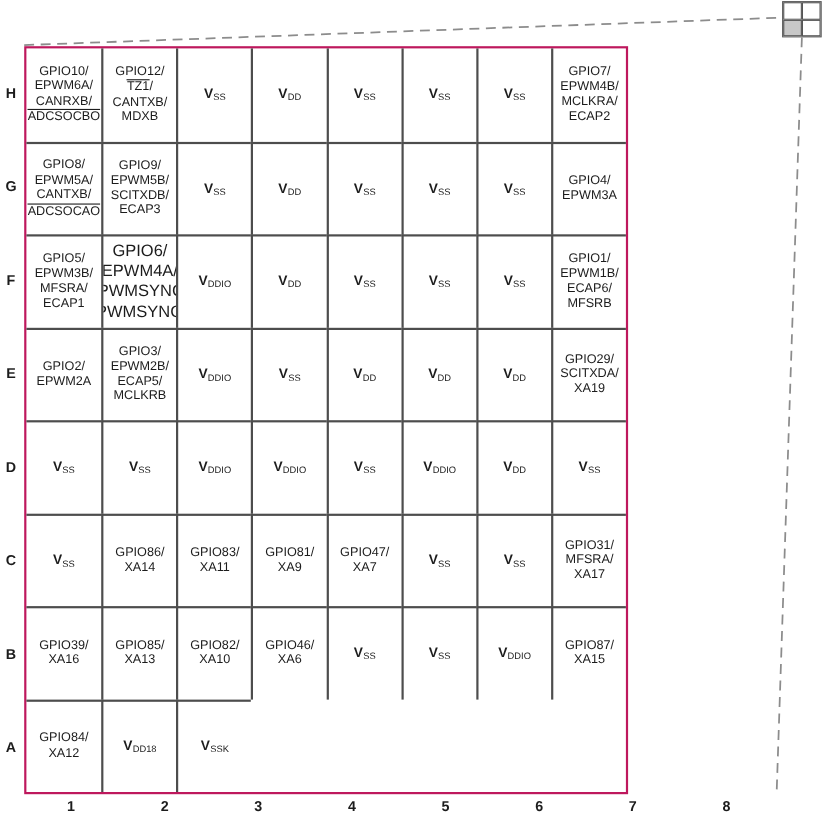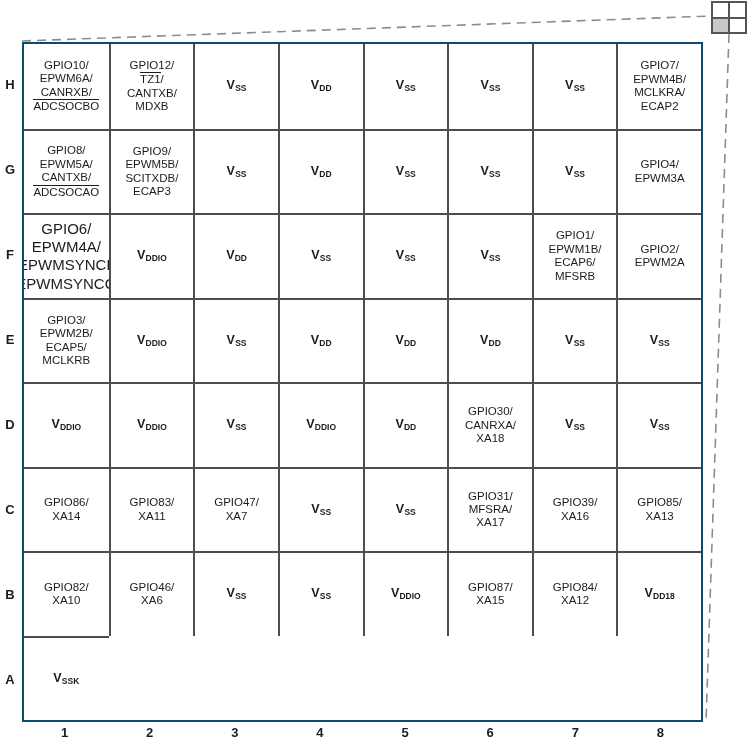--- a/index.html
+++ b/index.html
@@ -1,36 +1,36 @@
 <!DOCTYPE html>
 <html><head>
 <meta charset="utf-8">
 <style>
   html,body { margin:0; padding:0; background:#ffffff; }
   .canvas {
     position:relative; width:748px; height:743px; background:#ffffff;
     font-family:"Liberation Sans", sans-serif; color:#1c1c1c; overflow:hidden;
   }
   .pin-grid {
-    position:absolute; left:22px; top:42px; width:681px; height:680px;
+    position:absolute; left:22px; top:42px; width:549px; height:680px;
     display:grid; grid-template-columns:repeat(8,1fr); grid-template-rows:repeat(8,1fr);
-    border:2px solid #0c4a6e; box-sizing:border-box; background:#ffffff;
+    border:2px solid #be185d; box-sizing:border-box; background:#ffffff;
   }
   .cell {
     border-left:2px solid #4d4d4d; border-top:2px solid #4d4d4d;
     display:flex; flex-direction:column; align-items:center; justify-content:center;
     text-align:center; font-size:11.5px; line-height:1.17; overflow:hidden;
   }
   .cell:nth-child(8n+1) { border-left:none; }
   .cell:nth-child(-n+8) { border-top:none; }
   .cell.small { font-size:15px; line-height:1.22; }
   .line { white-space:nowrap; }
   .over { display:inline-block; border-top:1.2px solid #1c1c1c; padding-top:0px; line-height:1.05; }
   .power { font-weight:bold; font-size:12.5px; letter-spacing:.2px; }
-  .power .sub { font-size:8.5px; font-weight:bold; vertical-align:-2px; letter-spacing:0;margin-top:16px; }
+  .power .sub { font-size:8.5px; font-weight:normal; vertical-align:-2px; letter-spacing:0;margin-top:16px; }
   .row-labels {
     position:absolute; left:0; top:42px; width:20px; height:680px;
     display:flex; flex-direction:column;
   }
   .row-labels > div { flex:1; display:flex; align-items:center; justify-content:center;
     font-weight:bold; font-size:13px; }
   .col-labels {
     position:absolute; left:22px; top:722px; width:681px; height:21px; display:flex;
   }
   .col-labels > div { flex:1; display:flex; align-items:center; justify-content:center;
@@ -130,20 +130,26 @@
       <div class="cell">
         <span class="power">V<span class="sub">SS</span></span>
       </div>
       <div class="cell">
         <span class="power">V<span class="sub">SS</span></span>
       </div>
       <div class="cell">
         <div class="line">GPIO4/</div>
         <div class="line">EPWM3A</div>
       </div>
+      <div class="cell">
+        <div class="line">GPIO5/</div>
+        <div class="line">EPWM3B/</div>
+        <div class="line">MFSRA/</div>
+        <div class="line">ECAP1</div>
+      </div>
       <div class="cell small">
         <div class="line">GPIO6/</div>
         <div class="line">EPWM4A/</div>
         <div class="line">EPWMSYNCI/</div>
         <div class="line">EPWMSYNCO</div>
       </div>
       <div class="cell">
         <span class="power">V<span class="sub">DDIO</span></span>
       </div>
       <div class="cell">
@@ -183,58 +189,62 @@
       <div class="cell">
         <span class="power">V<span class="sub">DD</span></span>
       </div>
       <div class="cell">
         <span class="power">V<span class="sub">DD</span></span>
       </div>
       <div class="cell">
         <span class="power">V<span class="sub">DD</span></span>
       </div>
       <div class="cell">
-        <span class="power">V<span class="sub">SS</span></span>
-      </div>
-      <div class="cell">
-        <span class="power">V<span class="sub">SS</span></span>
-      </div>
-      <div class="cell">
-        <span class="power">V<span class="sub">DDIO</span></span>
-      </div>
-      <div class="cell">
-        <span class="power">V<span class="sub">DDIO</span></span>
-      </div>
-      <div class="cell">
-        <span class="power">V<span class="sub">SS</span></span>
-      </div>
-      <div class="cell">
-        <span class="power">V<span class="sub">DDIO</span></span>
-      </div>
-      <div class="cell">
-        <span class="power">V<span class="sub">DD</span></span>
-      </div>
-      <div class="cell">
-        <div class="line">GPIO30/</div>
-        <div class="line">CANRXA/</div>
-        <div class="line">XA18</div>
+        <div class="line">GPIO29/</div>
+        <div class="line">SCITXDA/</div>
+        <div class="line">XA19</div>
+      </div>
+      <div class="cell">
+        <span class="power">V<span class="sub">SS</span></span>
+      </div>
+      <div class="cell">
+        <span class="power">V<span class="sub">SS</span></span>
+      </div>
+      <div class="cell">
+        <span class="power">V<span class="sub">DDIO</span></span>
+      </div>
+      <div class="cell">
+        <span class="power">V<span class="sub">DDIO</span></span>
+      </div>
+      <div class="cell">
+        <span class="power">V<span class="sub">SS</span></span>
+      </div>
+      <div class="cell">
+        <span class="power">V<span class="sub">DDIO</span></span>
+      </div>
+      <div class="cell">
+        <span class="power">V<span class="sub">DD</span></span>
       </div>
       <div class="cell">
         <span class="power">V<span class="sub">SS</span></span>
       </div>
       <div class="cell">
         <span class="power">V<span class="sub">SS</span></span>
       </div>
       <div class="cell">
         <div class="line">GPIO86/</div>
         <div class="line">XA14</div>
       </div>
       <div class="cell">
         <div class="line">GPIO83/</div>
         <div class="line">XA11</div>
+      </div>
+      <div class="cell">
+        <div class="line">GPIO81/</div>
+        <div class="line">XA9</div>
       </div>
       <div class="cell">
         <div class="line">GPIO47/</div>
         <div class="line">XA7</div>
       </div>
       <div class="cell">
         <span class="power">V<span class="sub">SS</span></span>
       </div>
       <div class="cell">
         <span class="power">V<span class="sub">SS</span></span>

